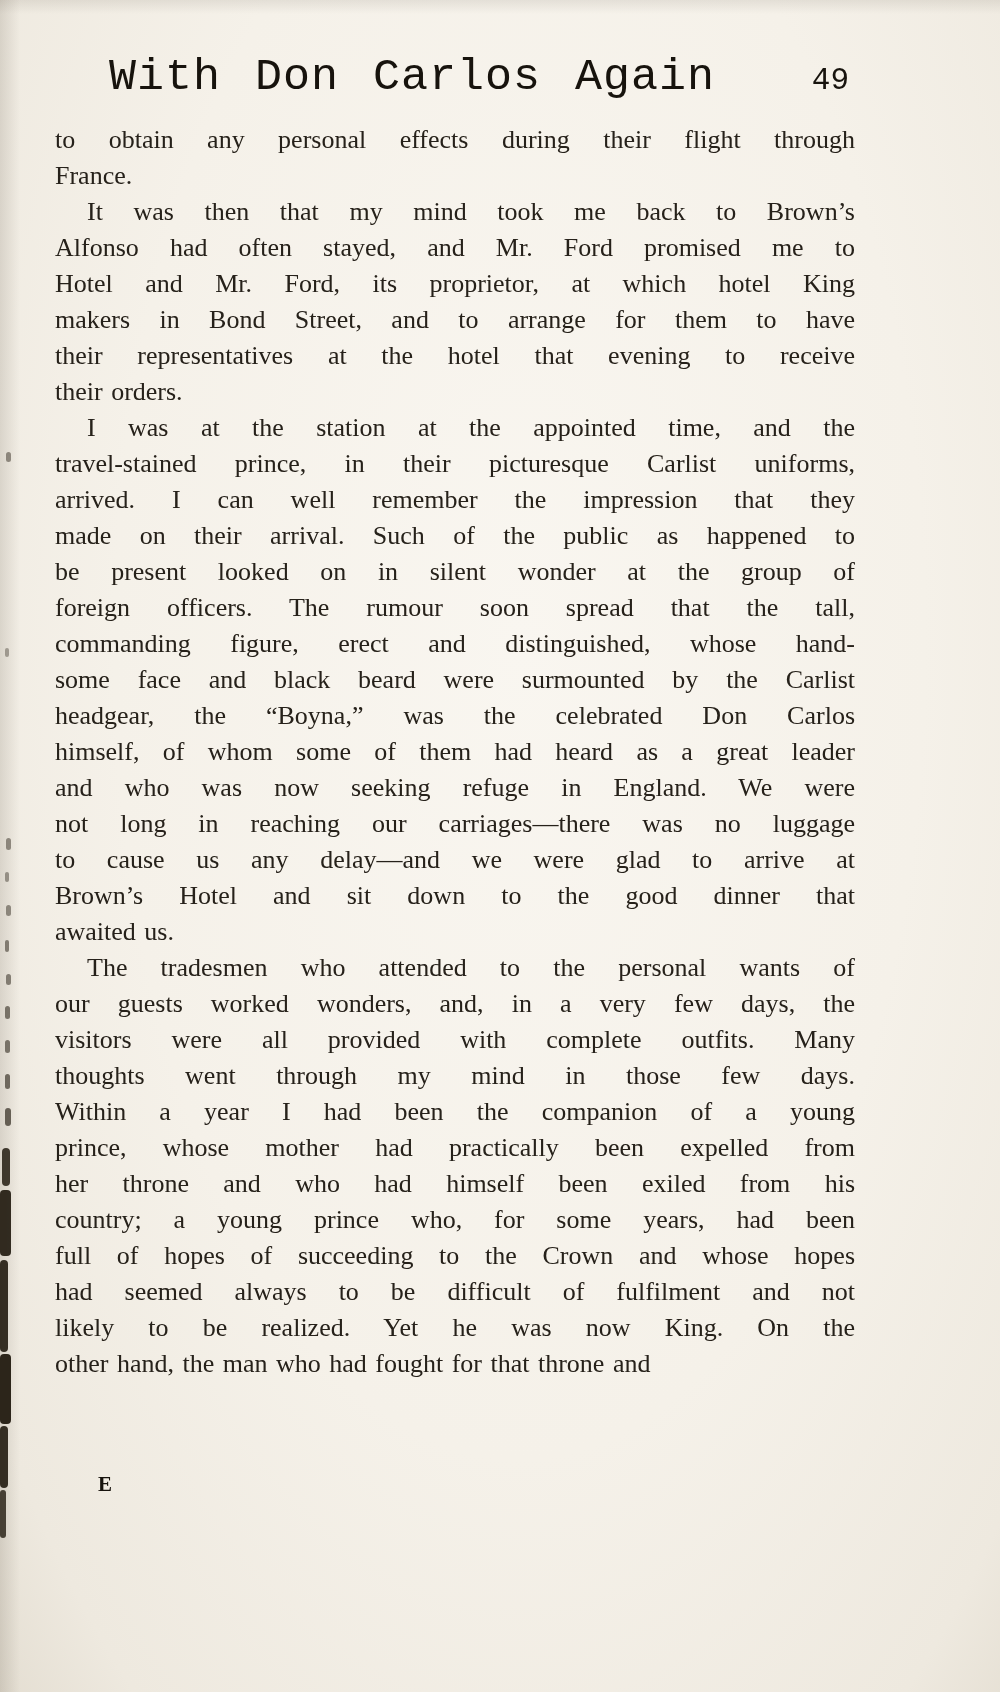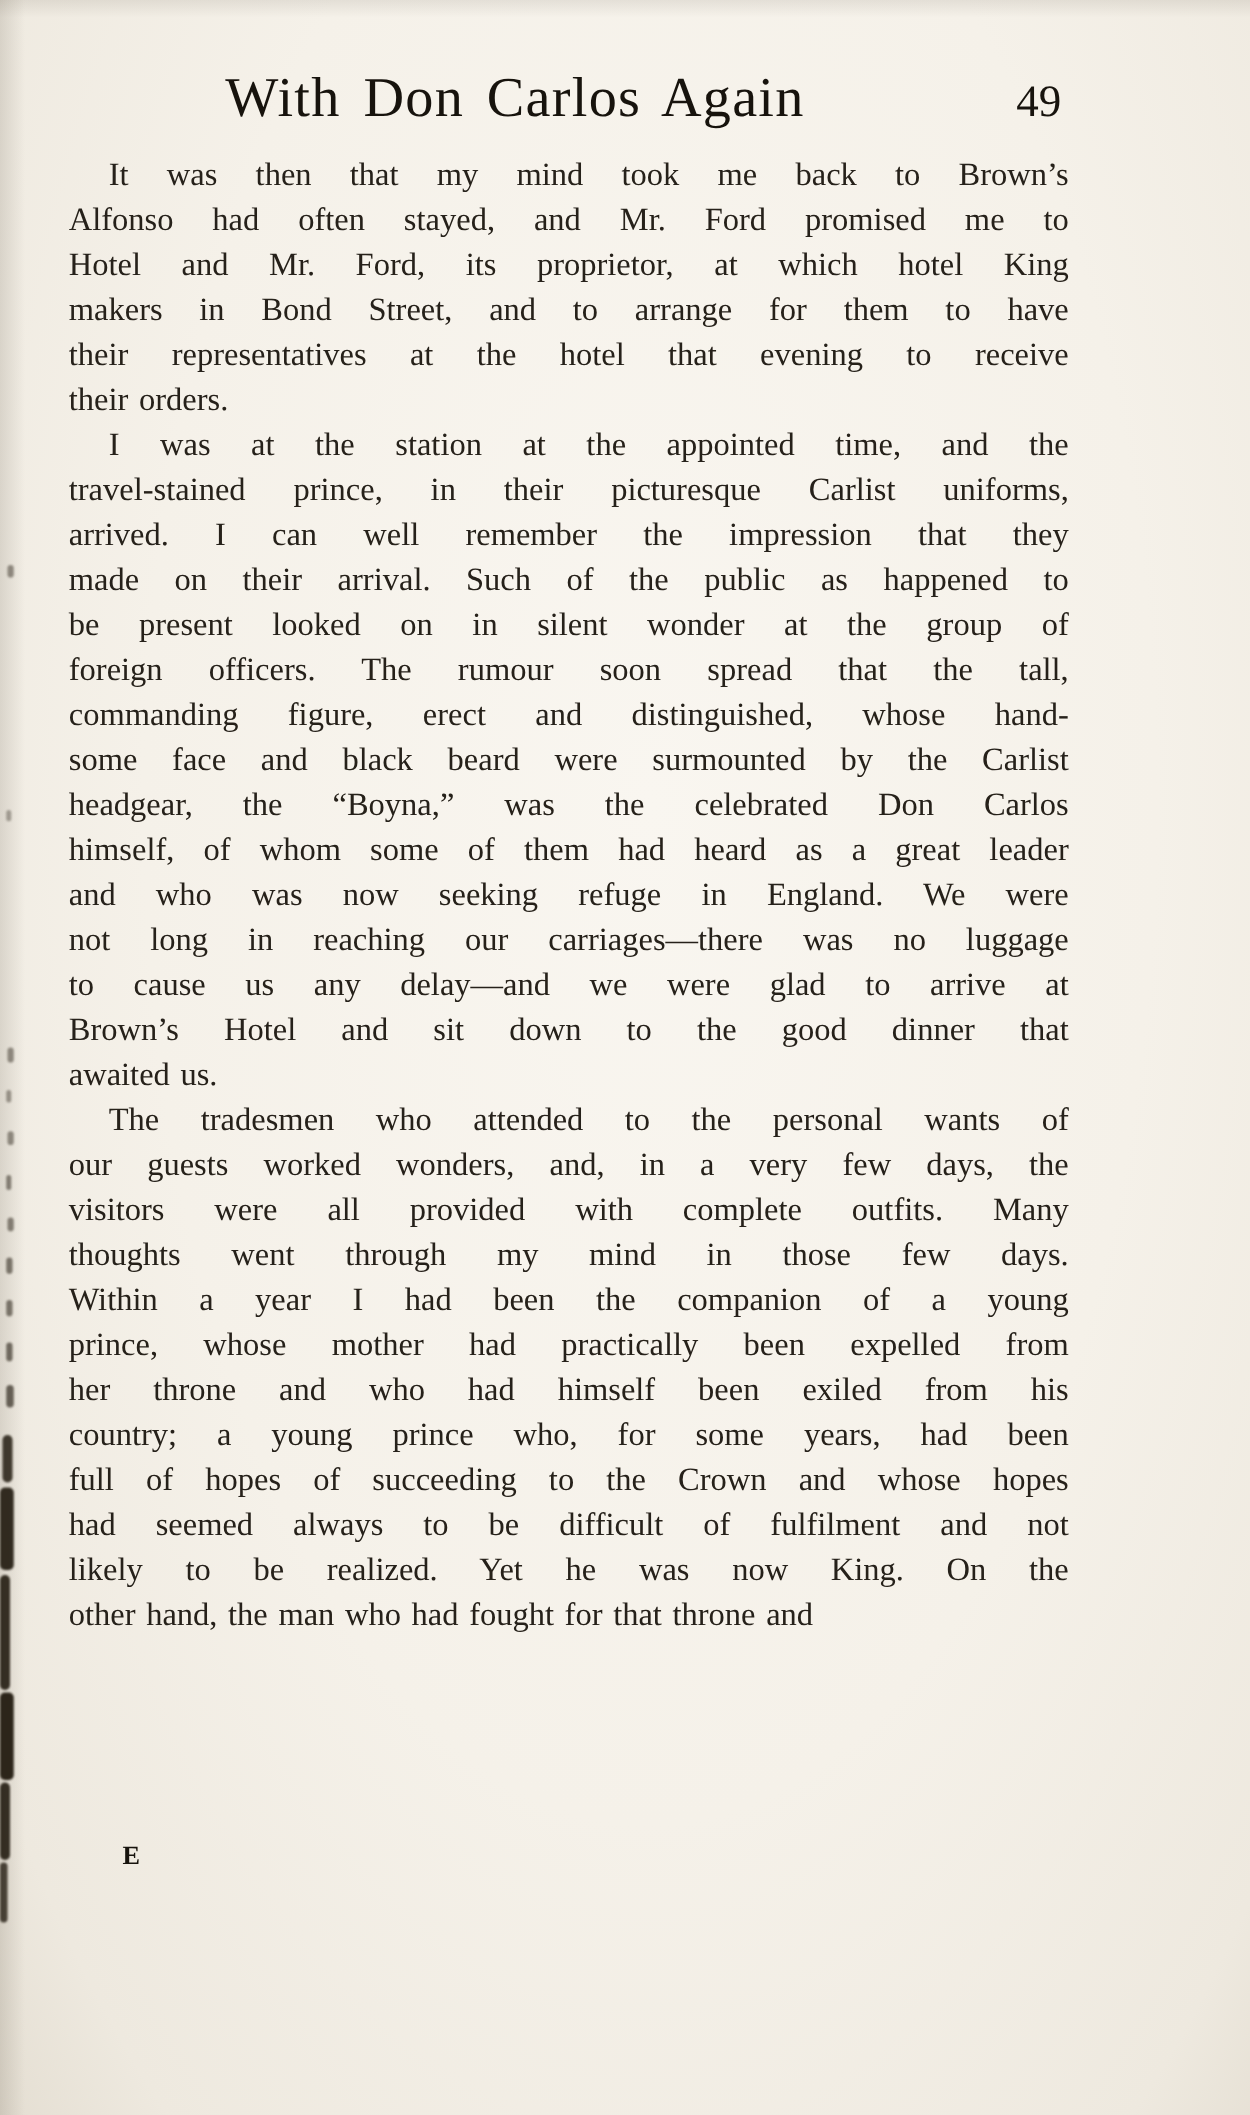--- a/index.html
+++ b/index.html
@@ -30,34 +30,34 @@
     pointer-events:none;
   }
   .artifact{
     position:absolute;
     background:var(--artifact);
     border-radius:4px;
     filter:blur(0.7px);
   }
   .header{
     position:absolute;left:55px;top:52px;width:800px;
-    display:flex;align-items:baseline;
+    display:flex;align-items:baseline;font-family:Liberation Mono, monospace;
   }
   .title{
     flex:1;
     text-align:center;
     font-size:45px;
     letter-spacing:1px;
     word-spacing:6px;
     color:var(--title-ink);
   }
   .page-number{
     width:80px;
     text-align:right;
-    font-size:36px;
+    font-size:31px;
     color:var(--title-ink);
     padding-right:6px;
   }
   .content{
     position:absolute;left:55px;top:122px;width:800px;
   }
   .paragraph{margin:0;}
   .line{
     font-size:26px;
     line-height:36px;
@@ -106,20 +106,24 @@
   <div class="artifact" style="left:0px;top:1426px;width:8px;height:62px;opacity:.9;"></div>
   <div class="artifact" style="left:0px;top:1490px;width:6px;height:48px;opacity:.8;"></div>
 
   <div class="header">
     <div class="title">With Don Carlos Again</div>
     <div class="page-number">49</div>
   </div>
 
   <div class="content">
       <div class="paragraph">
+        <div class="line">to obtain any personal effects during their flight through</div>
+        <div class="line last">France.</div>
+      </div>
+      <div class="paragraph">
         <div class="line indent">It was then that my mind took me back to Brown’s</div>
         <div class="line">Alfonso had often stayed, and Mr. Ford promised me to</div>
         <div class="line">Hotel and Mr. Ford, its proprietor, at which hotel King</div>
         <div class="line">makers in Bond Street, and to arrange for them to have</div>
         <div class="line">their representatives at the hotel that evening to receive</div>
         <div class="line last">their orders.</div>
       </div>
       <div class="paragraph">
         <div class="line indent">I was at the station at the appointed time, and the</div>
         <div class="line">travel-stained prince, in their picturesque Carlist uniforms,</div>

